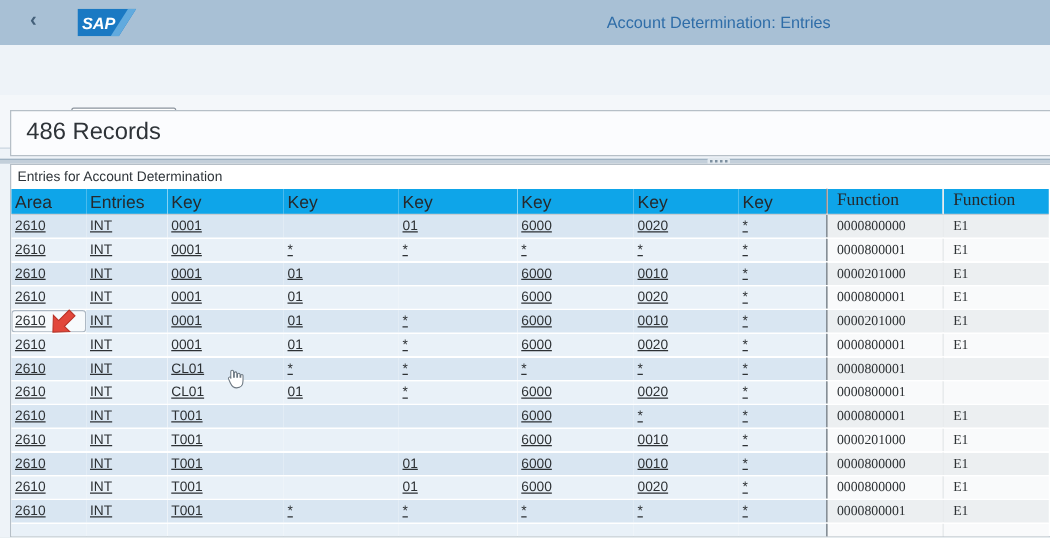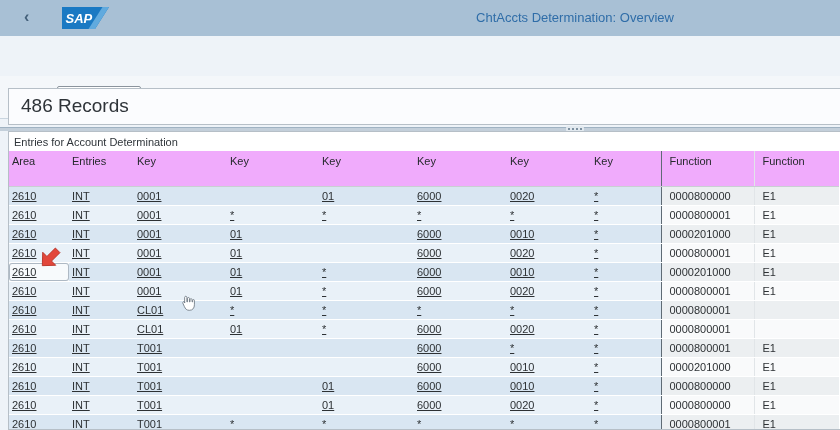--- a/index.html
+++ b/index.html
@@ -35,25 +35,25 @@
   .splitter{position:absolute;left:0;top:127px;width:840px;height:3px;background:#c3cfda;border-top:1px solid #9fb2c2;}
   .grip{position:absolute;left:566px;top:-2px;width:18px;height:6px;background:#e2e9ef;border-radius:2px;}
   .grip::before{content:"";position:absolute;left:2px;top:2px;width:2px;height:2px;background:#7d90a0;
                 box-shadow:4px 0 #7d90a0,8px 0 #7d90a0,12px 0 #7d90a0;}
 
   
   .table-panel{position:absolute;left:8px;top:131px;width:840px;height:299px;background:#fff;
                border:1px solid #b6bfc7;box-sizing:border-box;overflow:hidden;}
   .caption{font-size:11px;color:#2f353a;padding:4px 0 3px 5px;}
   table{border-collapse:collapse;table-layout:fixed;width:830px;}
-  th{height:19px;background:#f0abfc;border-bottom:1px solid #c9ced3;font-weight:400;font-size:11px;
-     text-align:left;color:#26292c;padding:0 0 16px 3px;white-space:nowrap;overflow:hidden;}
+  th{height:19px;background:#0ea5e9;border-bottom:1px solid #c9ced3;font-weight:400;font-size:14px;
+     text-align:left;color:#26292c;padding:0 0 1px 3px;white-space:nowrap;overflow:hidden;}
   td{height:18px;font-size:11px;color:#2d3134;padding:0 0 0 3px;border-bottom:1px solid #fff;
      white-space:nowrap;overflow:hidden;}
-  th.fn,td.fn{padding-left:8px;}
+  th.fn,td.fn{padding-left:8px;font-family:Liberation Serif, serif;}
   tr.odd  td.key{background:#d9e6f2;}
   tr.odd  td.fn {background:#eceff1;}
   tr.even td.key{background:#e9f1f8;}
   tr.even td.fn {background:#f9fafb;}
   td.link{text-decoration:underline;}
   th:nth-child(9),td:nth-child(9){border-left:1px solid #5f6b75;}
   th:nth-child(10),td:nth-child(10){border-left:1px solid #e1e5e8;}
   td.focused{background:#f7fafc !important;box-shadow:inset 0 0 0 1px #aeb9c4;border-radius:3px;}
   tr.filler td{height:12px;border-bottom:none;}
 
@@ -66,21 +66,21 @@
 
 <div class="screen">
 
   <header class="titlebar">
     <span class="back">‹</span>
     <svg class="sap-logo" viewBox="0 0 47 22">
       <polygon points="0,0 47,0 33,22 0,22" fill="#1a79c3"></polygon>
       <polygon points="47,0 40.5,0 26.5,22 33,22" fill="#61aade"></polygon>
       <text x="3.5" y="16" font-size="13" font-weight="bold" font-style="italic" fill="#ffffff" font-family="Liberation Sans, sans-serif">SAP</text>
     </svg>
-    <h1 class="title">ChtAccts Determination: Overview</h1>
+    <h1 class="title">Account Determination: Entries</h1>
   </header>
 
   <div class="toolbar">
     <div class="combo">
       <input value="" style="">
       <svg class="chev" width="11" height="11" viewBox="0 0 16 16">
         <path class="ico" d="M3.5 6 8 10.5 12.5 6"></path>
       </svg>
     </div>
 

